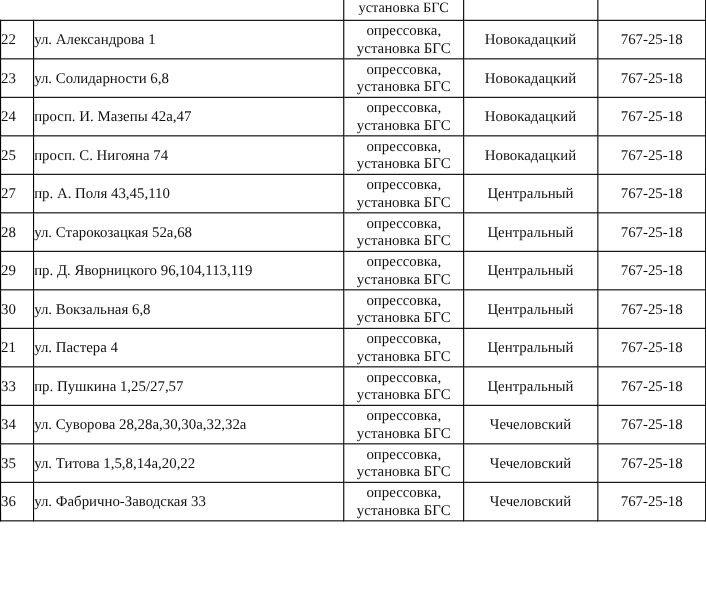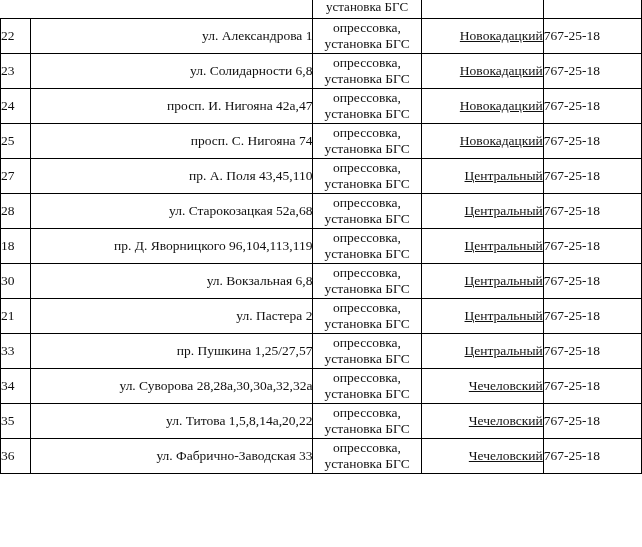--- a/index.html
+++ b/index.html
@@ -39,37 +39,37 @@
   col.c-num   { width: 30px; }
   col.c-addr  { width: 282px; }
   col.c-work  { width: 108px; }
   col.c-dist  { width: 122px; }
   col.c-phone { width: 98px; }
 
   td.num {
     font-size: 14px;
   }
   td.addr {
-    text-align: right;
+    text-align: left;
     padding-left: 8px;
     font-size: 14px;
     white-space: nowrap;
   }
   td.work {
     text-align: center;
     font-size: 13px;
     line-height: 1.12;
     padding: 1px 2px;
   }
   td.dist {
-    text-align: right;
+    text-align: center;
     font-size: 13.5px;
-    text-decoration: underline;
   }
   td.phone {
+    text-align: center;
     font-size: 13.5px;
   }
   tr.row { height: 35px; }
   tr.top-partial { height: 18px; }
 
   
   tr.top-partial td {
     border-top: none;
   }
   tr.top-partial td.blank-edge {
@@ -122,21 +122,21 @@
           <td class="addr">ул. Солидарности 6,8</td>
           <td class="work">
             <div>опрессовка,</div>
             <div>установка БГС</div>
           </td>
           <td class="dist">Новокадацкий</td>
           <td class="phone">767-25-18</td>
         </tr>
         <tr class="row">
           <td class="num">24</td>
-          <td class="addr">просп. И. Нигояна 42а,47</td>
+          <td class="addr">просп. И. Мазепы 42а,47</td>
           <td class="work">
             <div>опрессовка,</div>
             <div>установка БГС</div>
           </td>
           <td class="dist">Новокадацкий</td>
           <td class="phone">767-25-18</td>
         </tr>
         <tr class="row">
           <td class="num">25</td>
           <td class="addr">просп. С. Нигояна 74</td>
@@ -161,42 +161,42 @@
           <td class="num">28</td>
           <td class="addr">ул. Старокозацкая 52а,68</td>
           <td class="work">
             <div>опрессовка,</div>
             <div>установка БГС</div>
           </td>
           <td class="dist">Центральный</td>
           <td class="phone">767-25-18</td>
         </tr>
         <tr class="row">
-          <td class="num">18</td>
+          <td class="num">29</td>
           <td class="addr">пр. Д. Яворницкого 96,104,113,119</td>
           <td class="work">
             <div>опрессовка,</div>
             <div>установка БГС</div>
           </td>
           <td class="dist">Центральный</td>
           <td class="phone">767-25-18</td>
         </tr>
         <tr class="row">
           <td class="num">30</td>
           <td class="addr">ул. Вокзальная 6,8</td>
           <td class="work">
             <div>опрессовка,</div>
             <div>установка БГС</div>
           </td>
           <td class="dist">Центральный</td>
           <td class="phone">767-25-18</td>
         </tr>
         <tr class="row">
           <td class="num">21</td>
-          <td class="addr">ул. Пастера 2</td>
+          <td class="addr">ул. Пастера 4</td>
           <td class="work">
             <div>опрессовка,</div>
             <div>установка БГС</div>
           </td>
           <td class="dist">Центральный</td>
           <td class="phone">767-25-18</td>
         </tr>
         <tr class="row">
           <td class="num">33</td>
           <td class="addr">пр. Пушкина 1,25/27,57</td>

